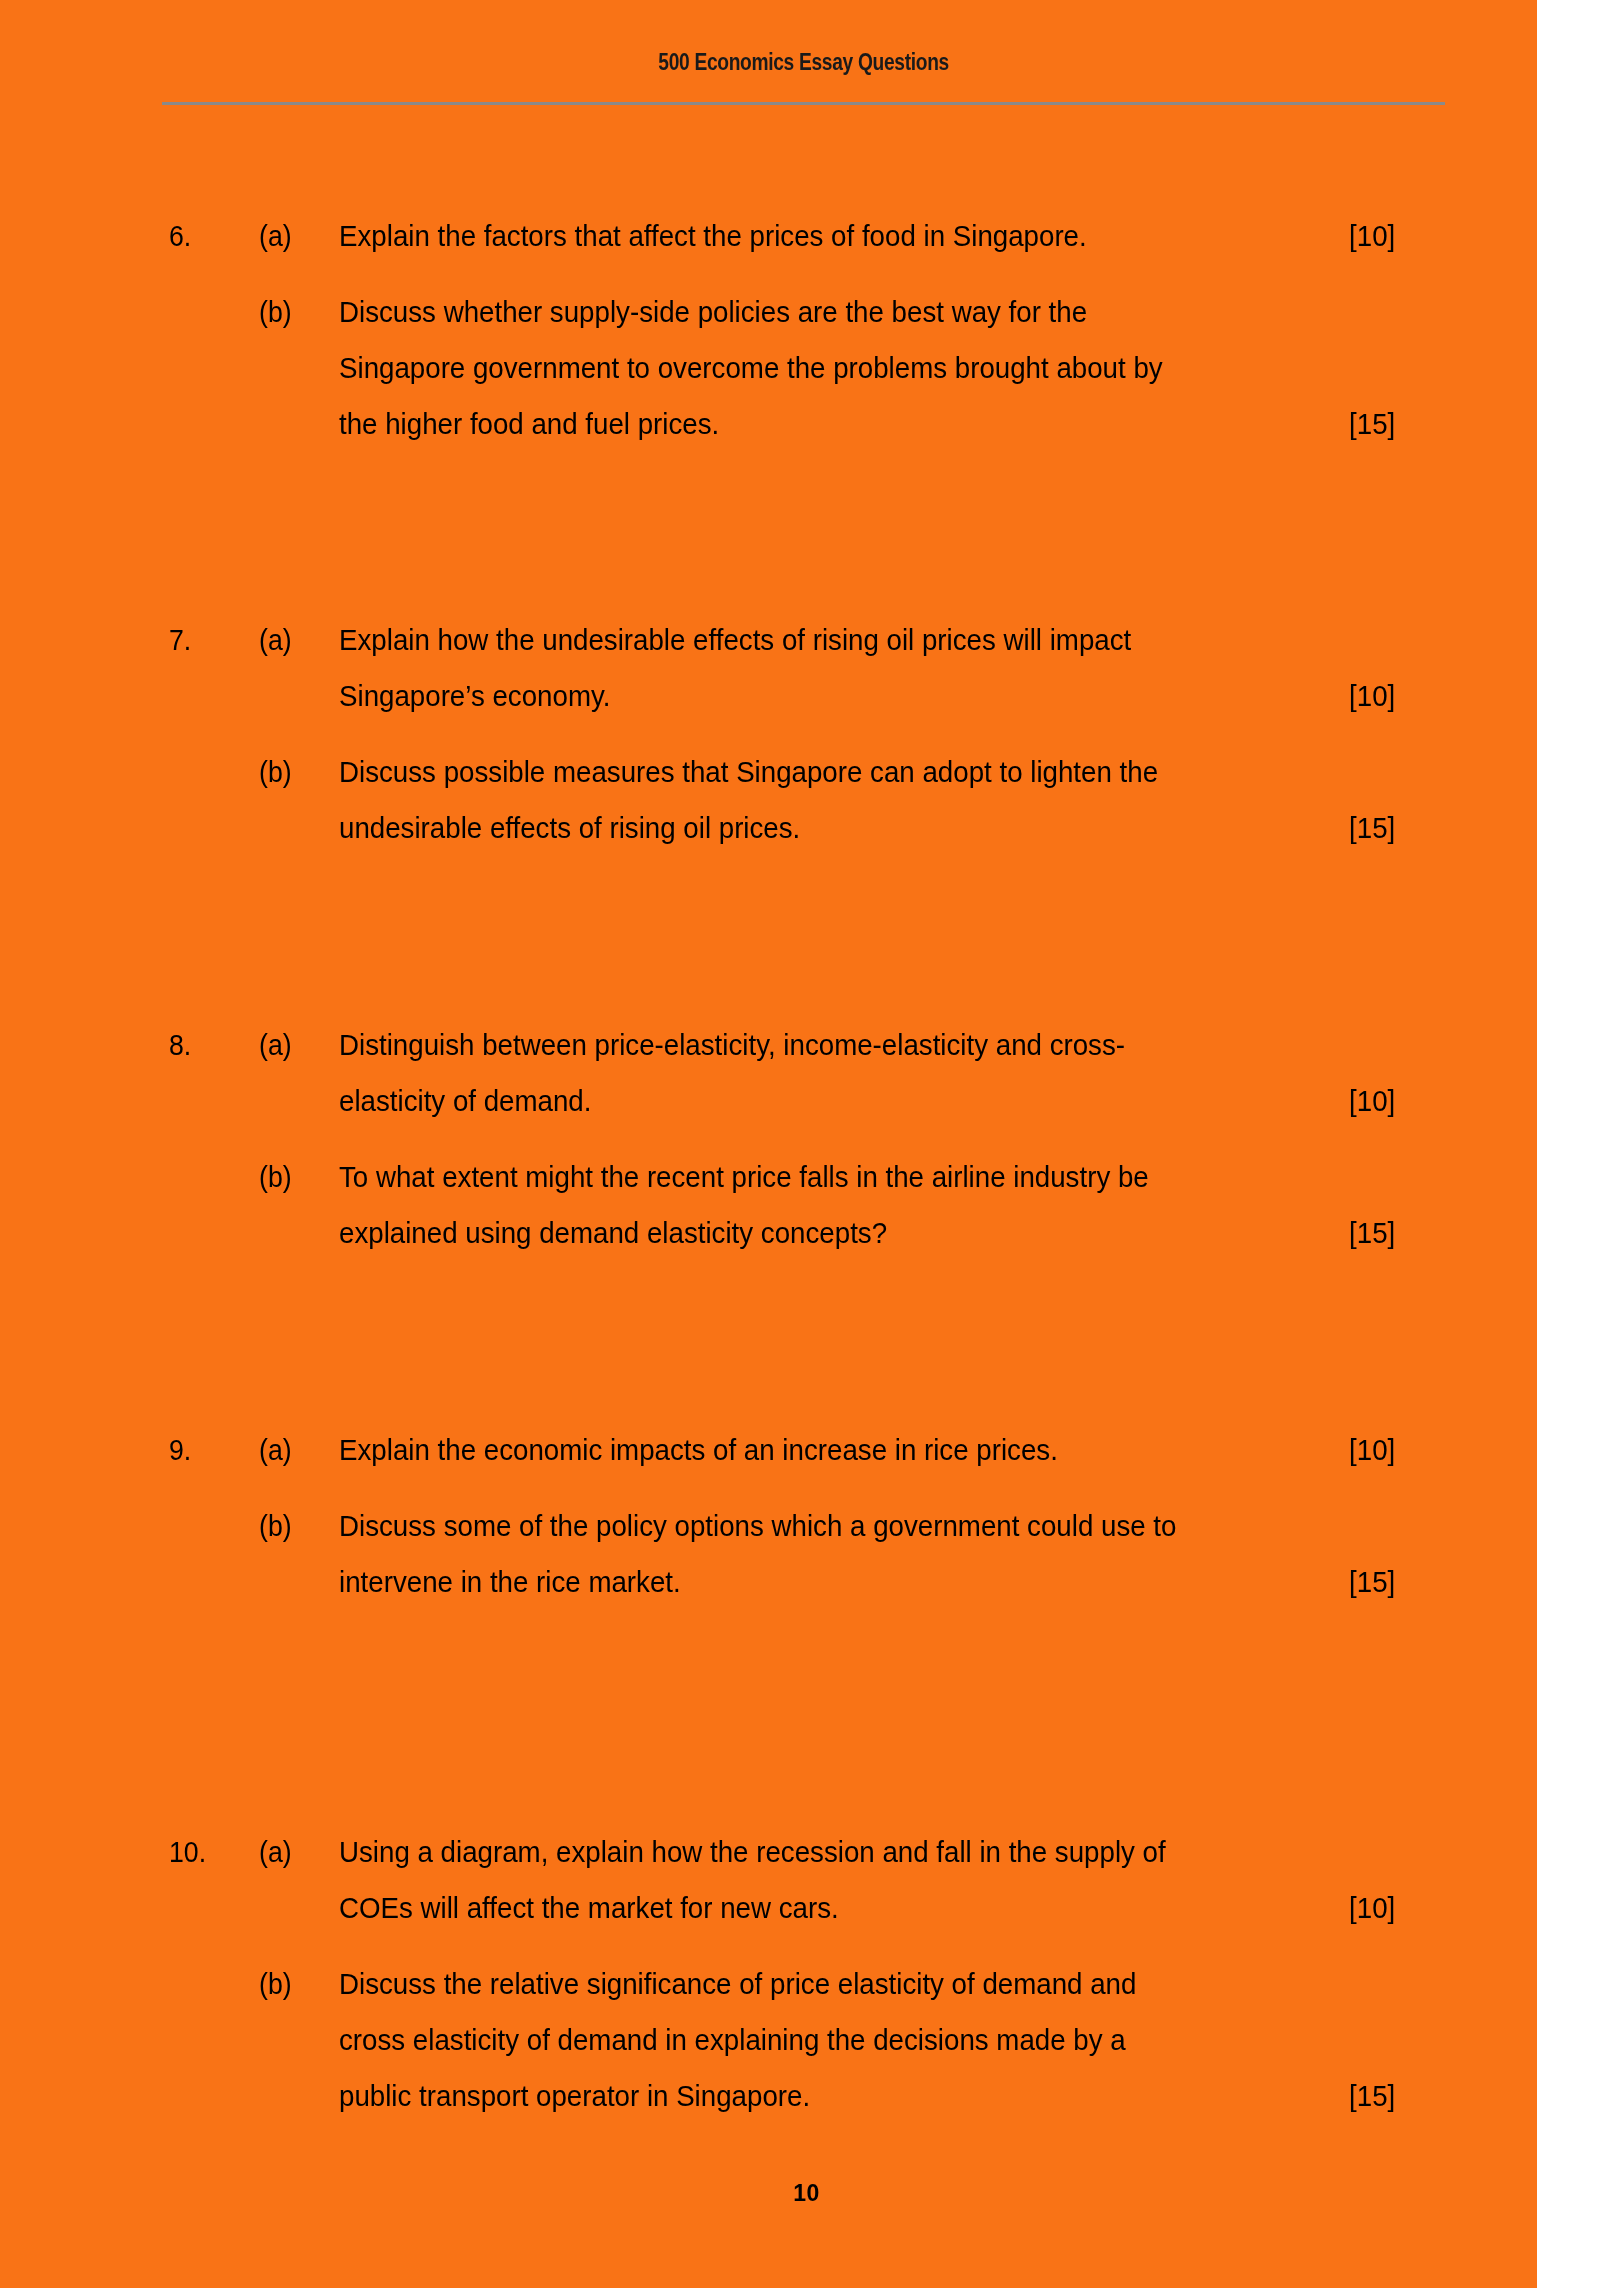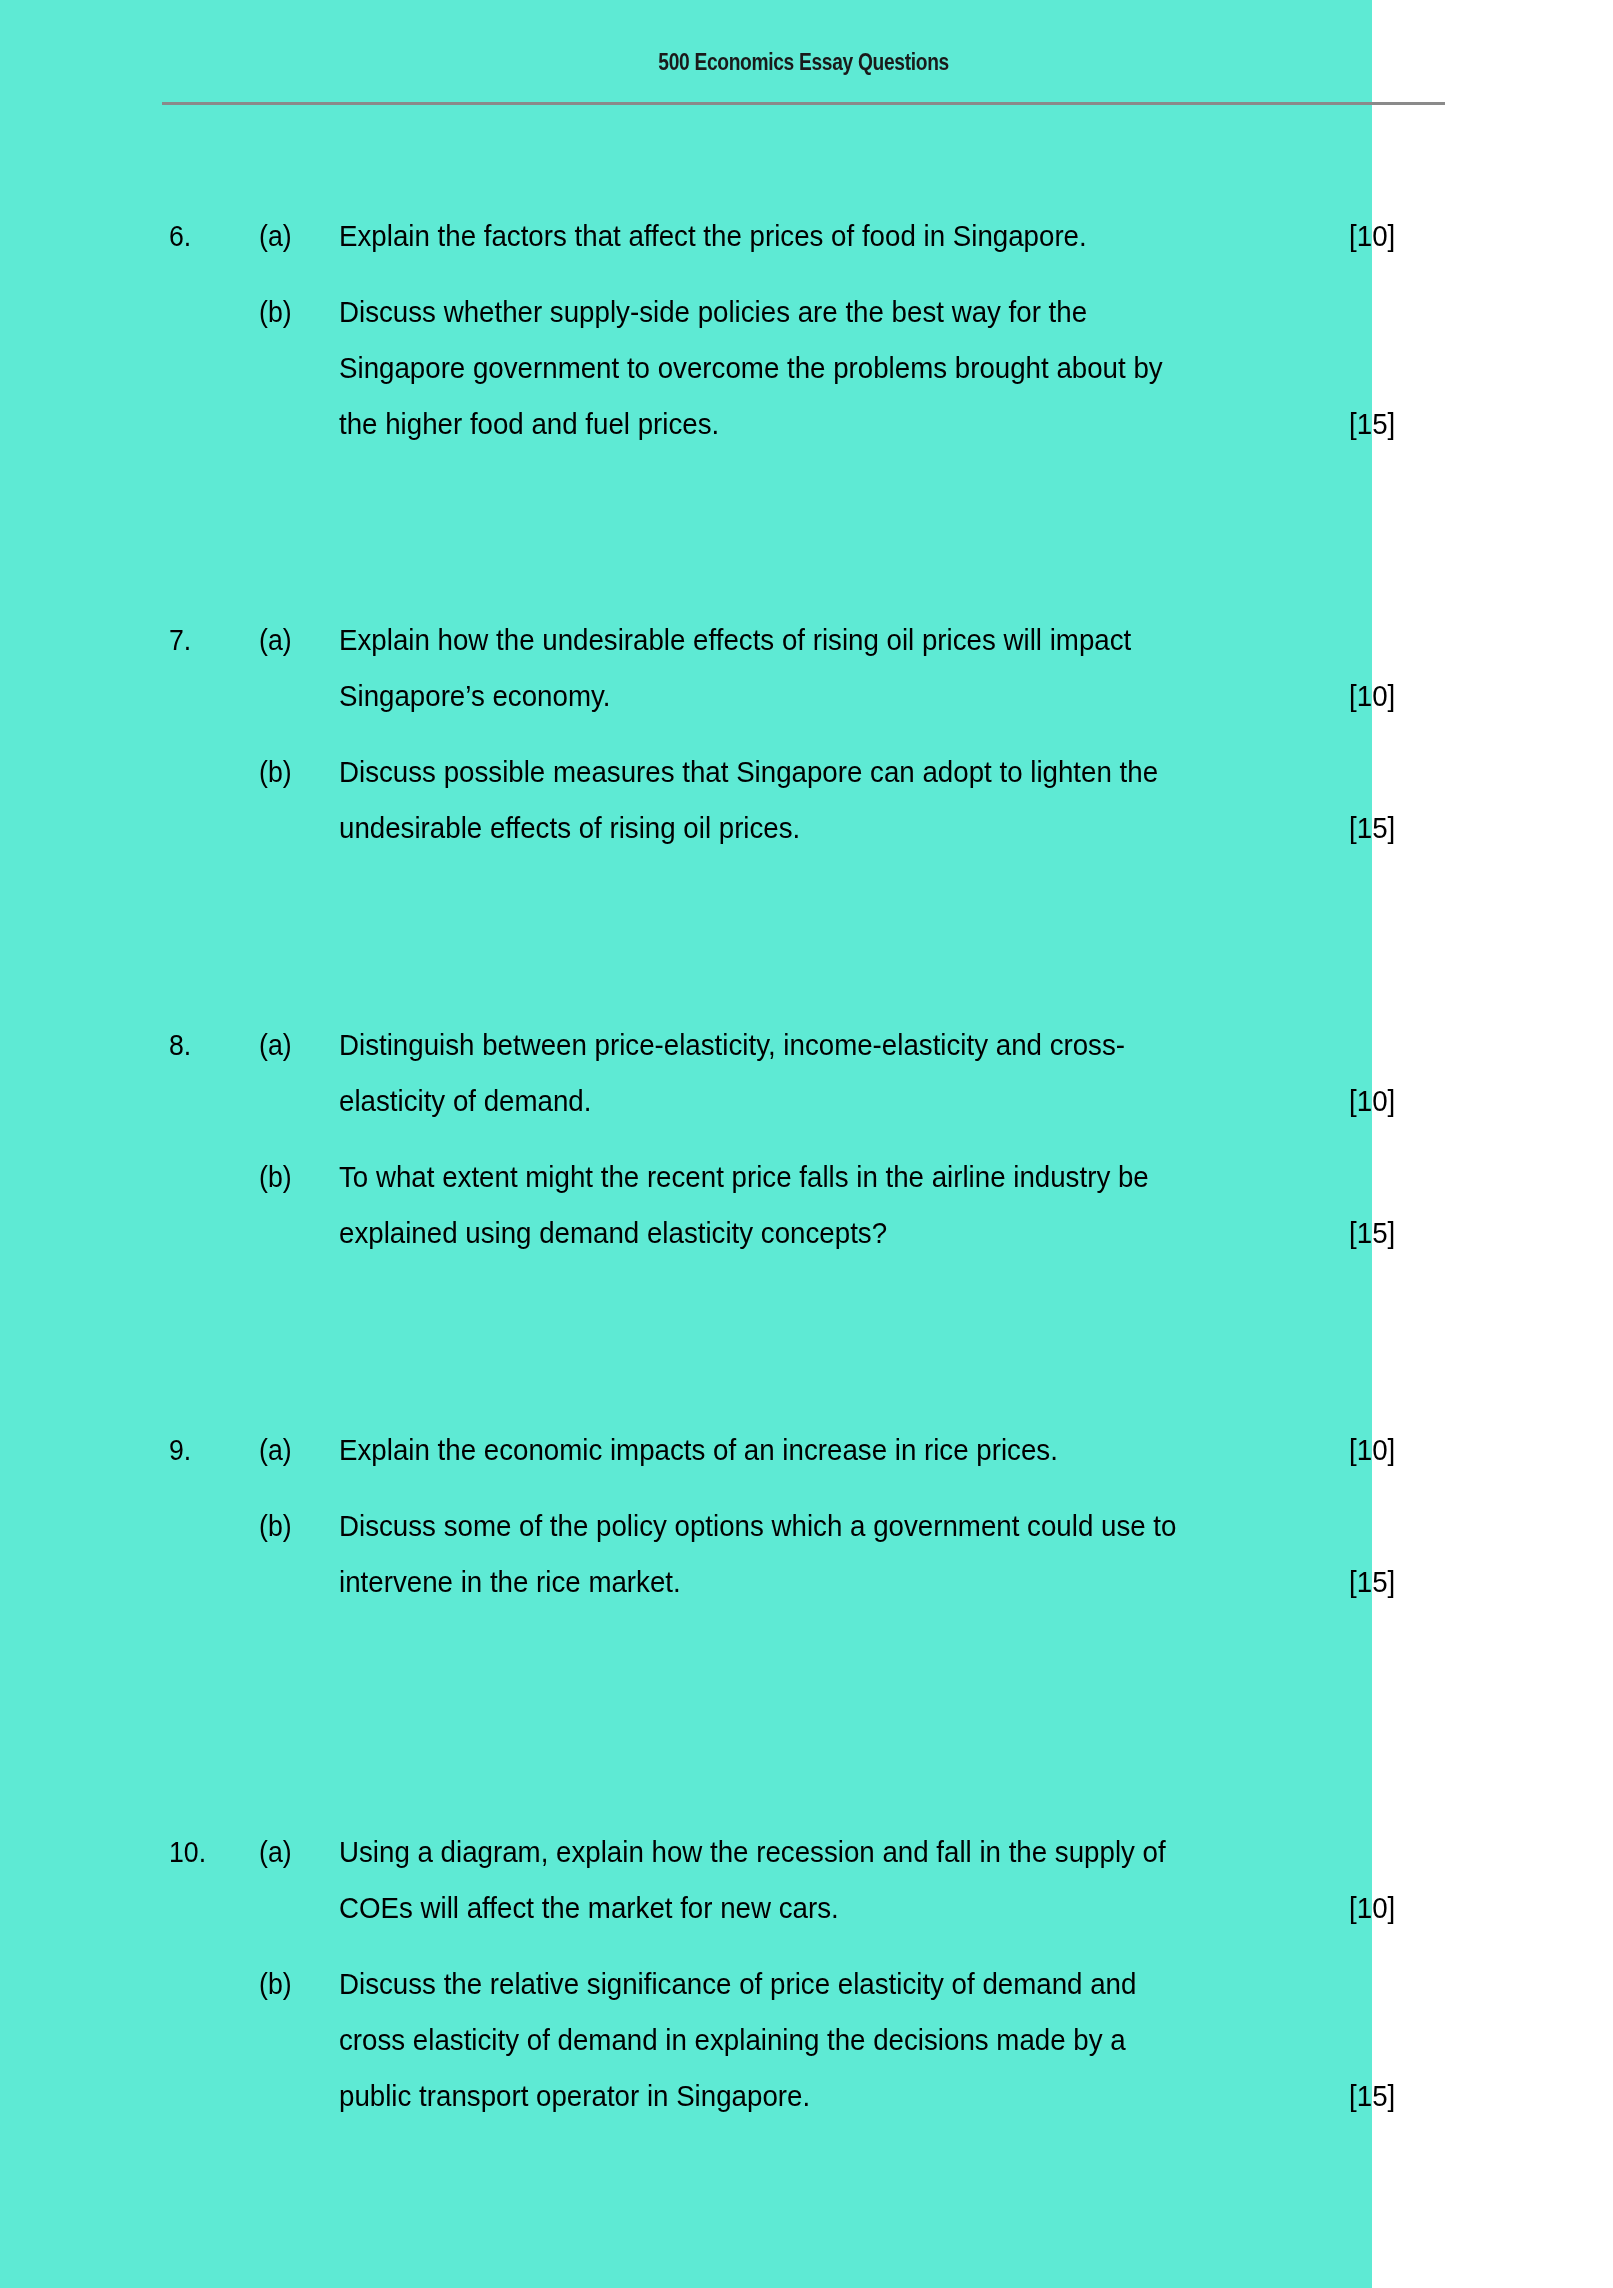--- a/index.html
+++ b/index.html
@@ -12,23 +12,23 @@
     height: 2289px;
     position: relative;
     font-family: "Liberation Sans", sans-serif;
     color: #000000;
     overflow: hidden;
   }
 
   .page {
     position: absolute;
     inset: 0;
-    width: 1372px;
+    width: 1537px;
     height: 2289px;
-    background: #5eead4;
+    background: #f97316;
   }
 
   
   .header {
     position: absolute;
     left: 162px;
     top: 48px;
     width: 1283px;
     text-align: center;
   }
@@ -230,15 +230,18 @@
           <span class="plabel">(b)</span>
           <div class="ptext">
             <span class="line"><span>Discuss the relative significance of price elasticity of demand and</span></span>
             <span class="line"><span>cross elasticity of demand in explaining the decisions made by a</span></span>
             <span class="line has-marks"><span>public transport operator in Singapore.</span><span class="marks">[15]</span></span>
           </div>
         </div>
       </div>
     </div>
 
+  <div class="footer">
+    <span class="page-number">10</span>
+  </div>
 
 </div>
 
 
 </body></html>

